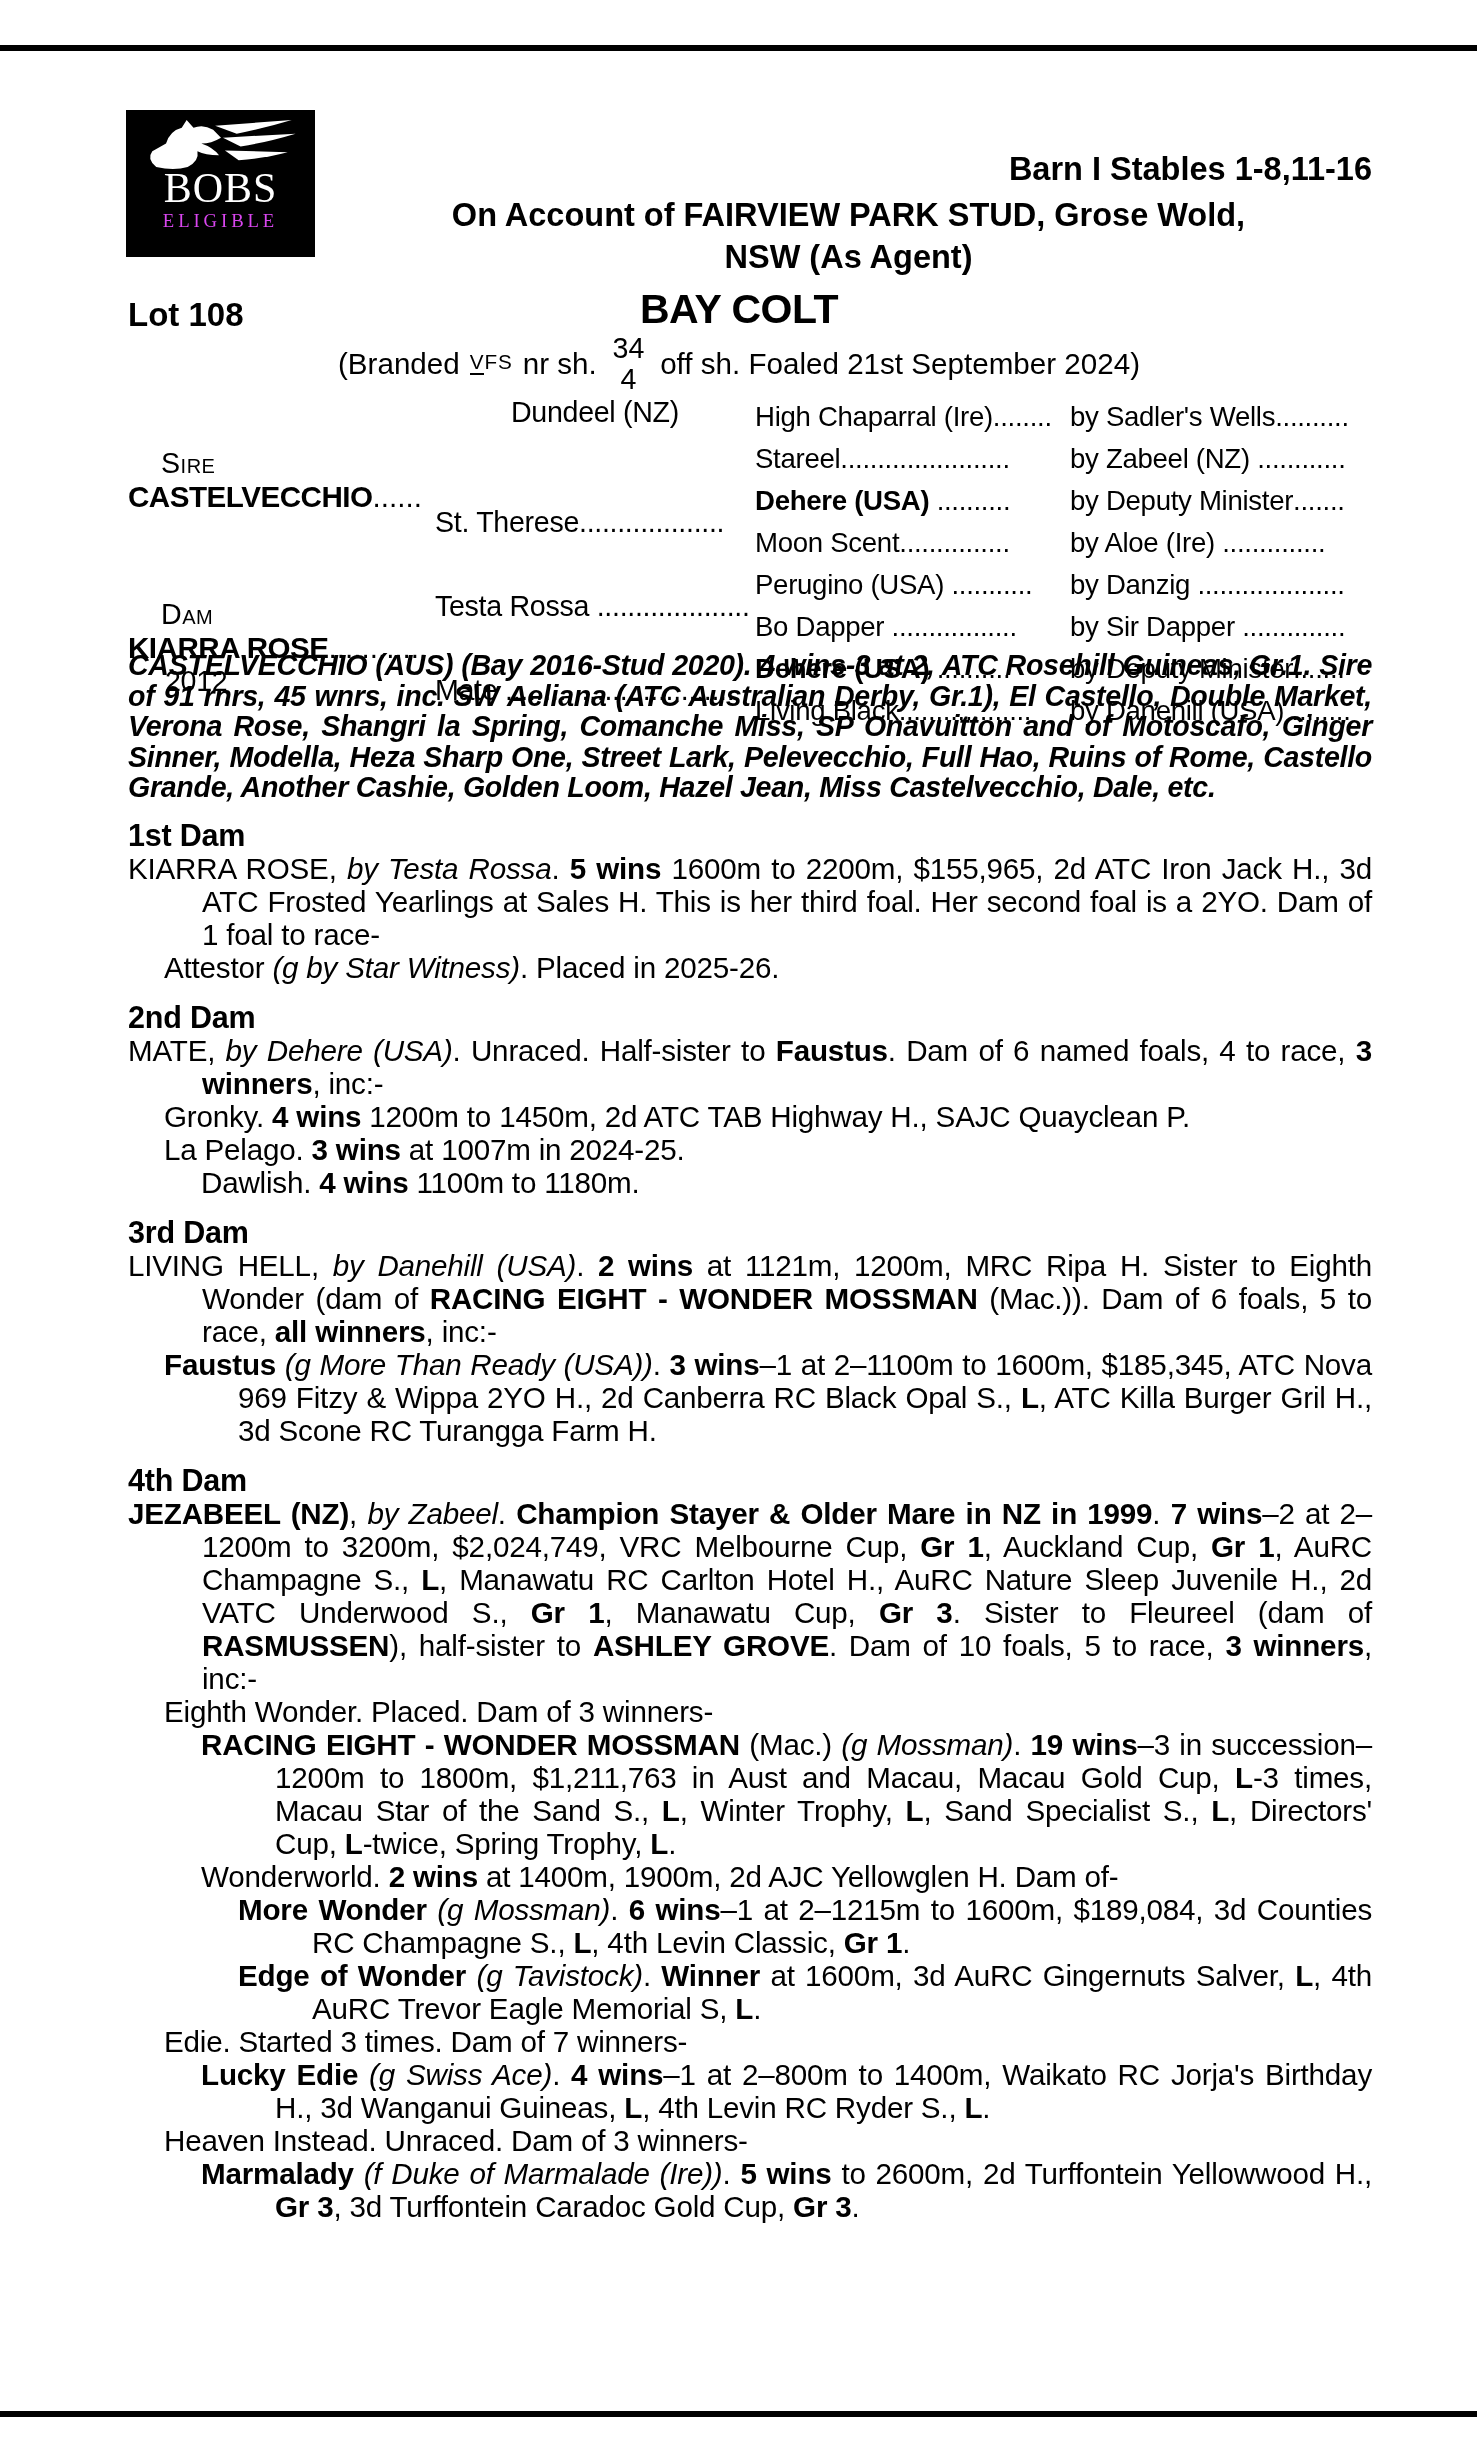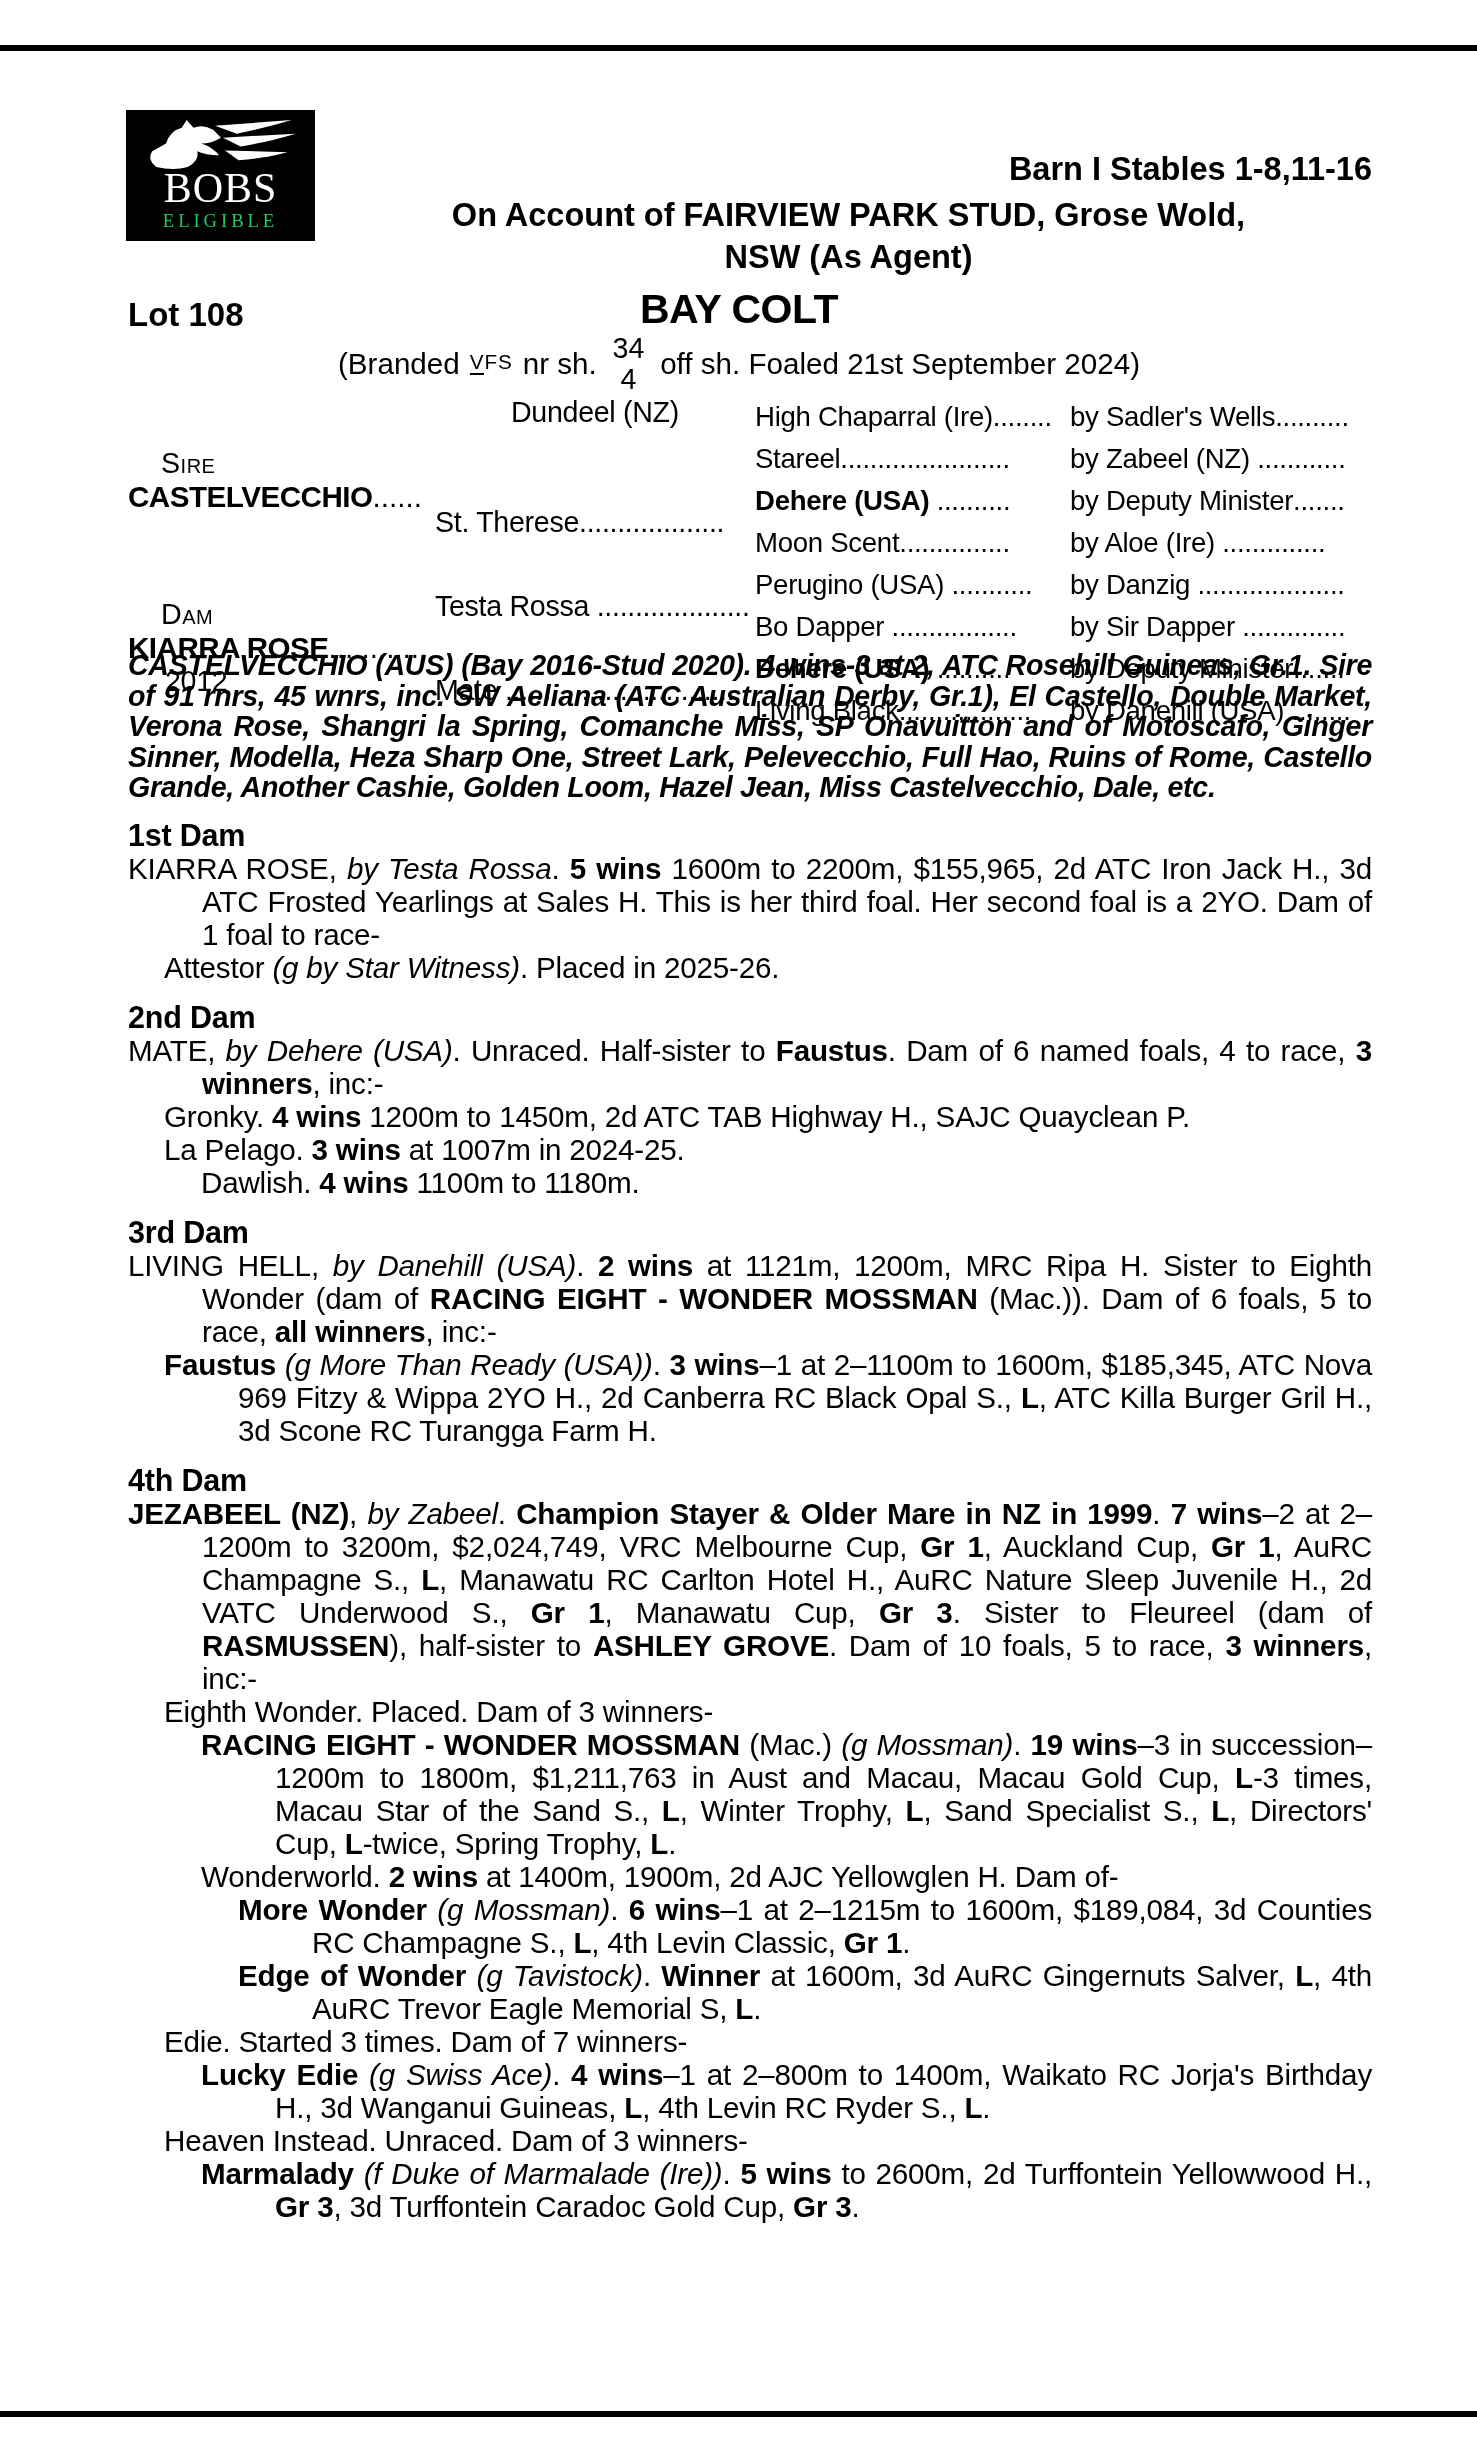--- a/index.html
+++ b/index.html
@@ -3,24 +3,24 @@
 <meta charset="utf-8">
 <style>
   html,body{margin:0;padding:0;background:#fff;}
   .page{position:relative;width:1478px;height:2463px;background:#fff;color:#000;
         font-family:"Liberation Sans",sans-serif;overflow:hidden;}
   .rule{position:absolute;left:0;width:100%;height:5.9px;background:#000;}
   .rule-top{top:45px}
   .rule-bottom{top:2411px}
 
   
-  .logo{position:absolute;left:126px;top:110px;width:189px;height:131px;background:#000;text-align:center;}
+  .logo{position:absolute;left:126px;top:110px;width:189px;height:147px;background:#000;text-align:center;}
   .logo svg{display:block;margin:7.9px auto 0;}
   .logo-bobs{font-family:"Liberation Serif",serif;color:#fff;font-size:42px;line-height:42px;letter-spacing:1px;margin-top:-3.9px;}
-  .logo-elig{font-family:"Liberation Serif",serif;color:#22c55e;font-size:18.7px;letter-spacing:3.9px;margin-top:1px;}
+  .logo-elig{font-family:"Liberation Serif",serif;color:#d946ef;font-size:18.7px;letter-spacing:3.9px;margin-top:1px;}
   .hdr-right{position:absolute;left:325px;right:106px;top:148px;font-weight:bold;font-size:32.5px;line-height:42px;}
   .barn{text-align:right;}
   .account{text-align:center;margin-top:3.9px;}
 
   .lot{position:absolute;left:128px;top:296px;font-size:33px;font-weight:bold;}
   .title{position:absolute;left:0;width:100%;top:286px;text-align:center;font-size:41px;font-weight:bold;letter-spacing:-0.5px;}
   .branded{position:absolute;left:0;width:100%;top:333px;display:flex;justify-content:center;align-items:center;gap:9.9px;font-size:29.6px;}
   .brand-mark{font-size:20.7px;letter-spacing:1px;position:relative;top:-2px;}
   .brand-v{border-bottom:2px solid #000;}
   .fraction{display:inline-flex;flex-direction:column;align-items:center;font-size:28.6px;line-height:30.5px;margin:0 5.9px;}

